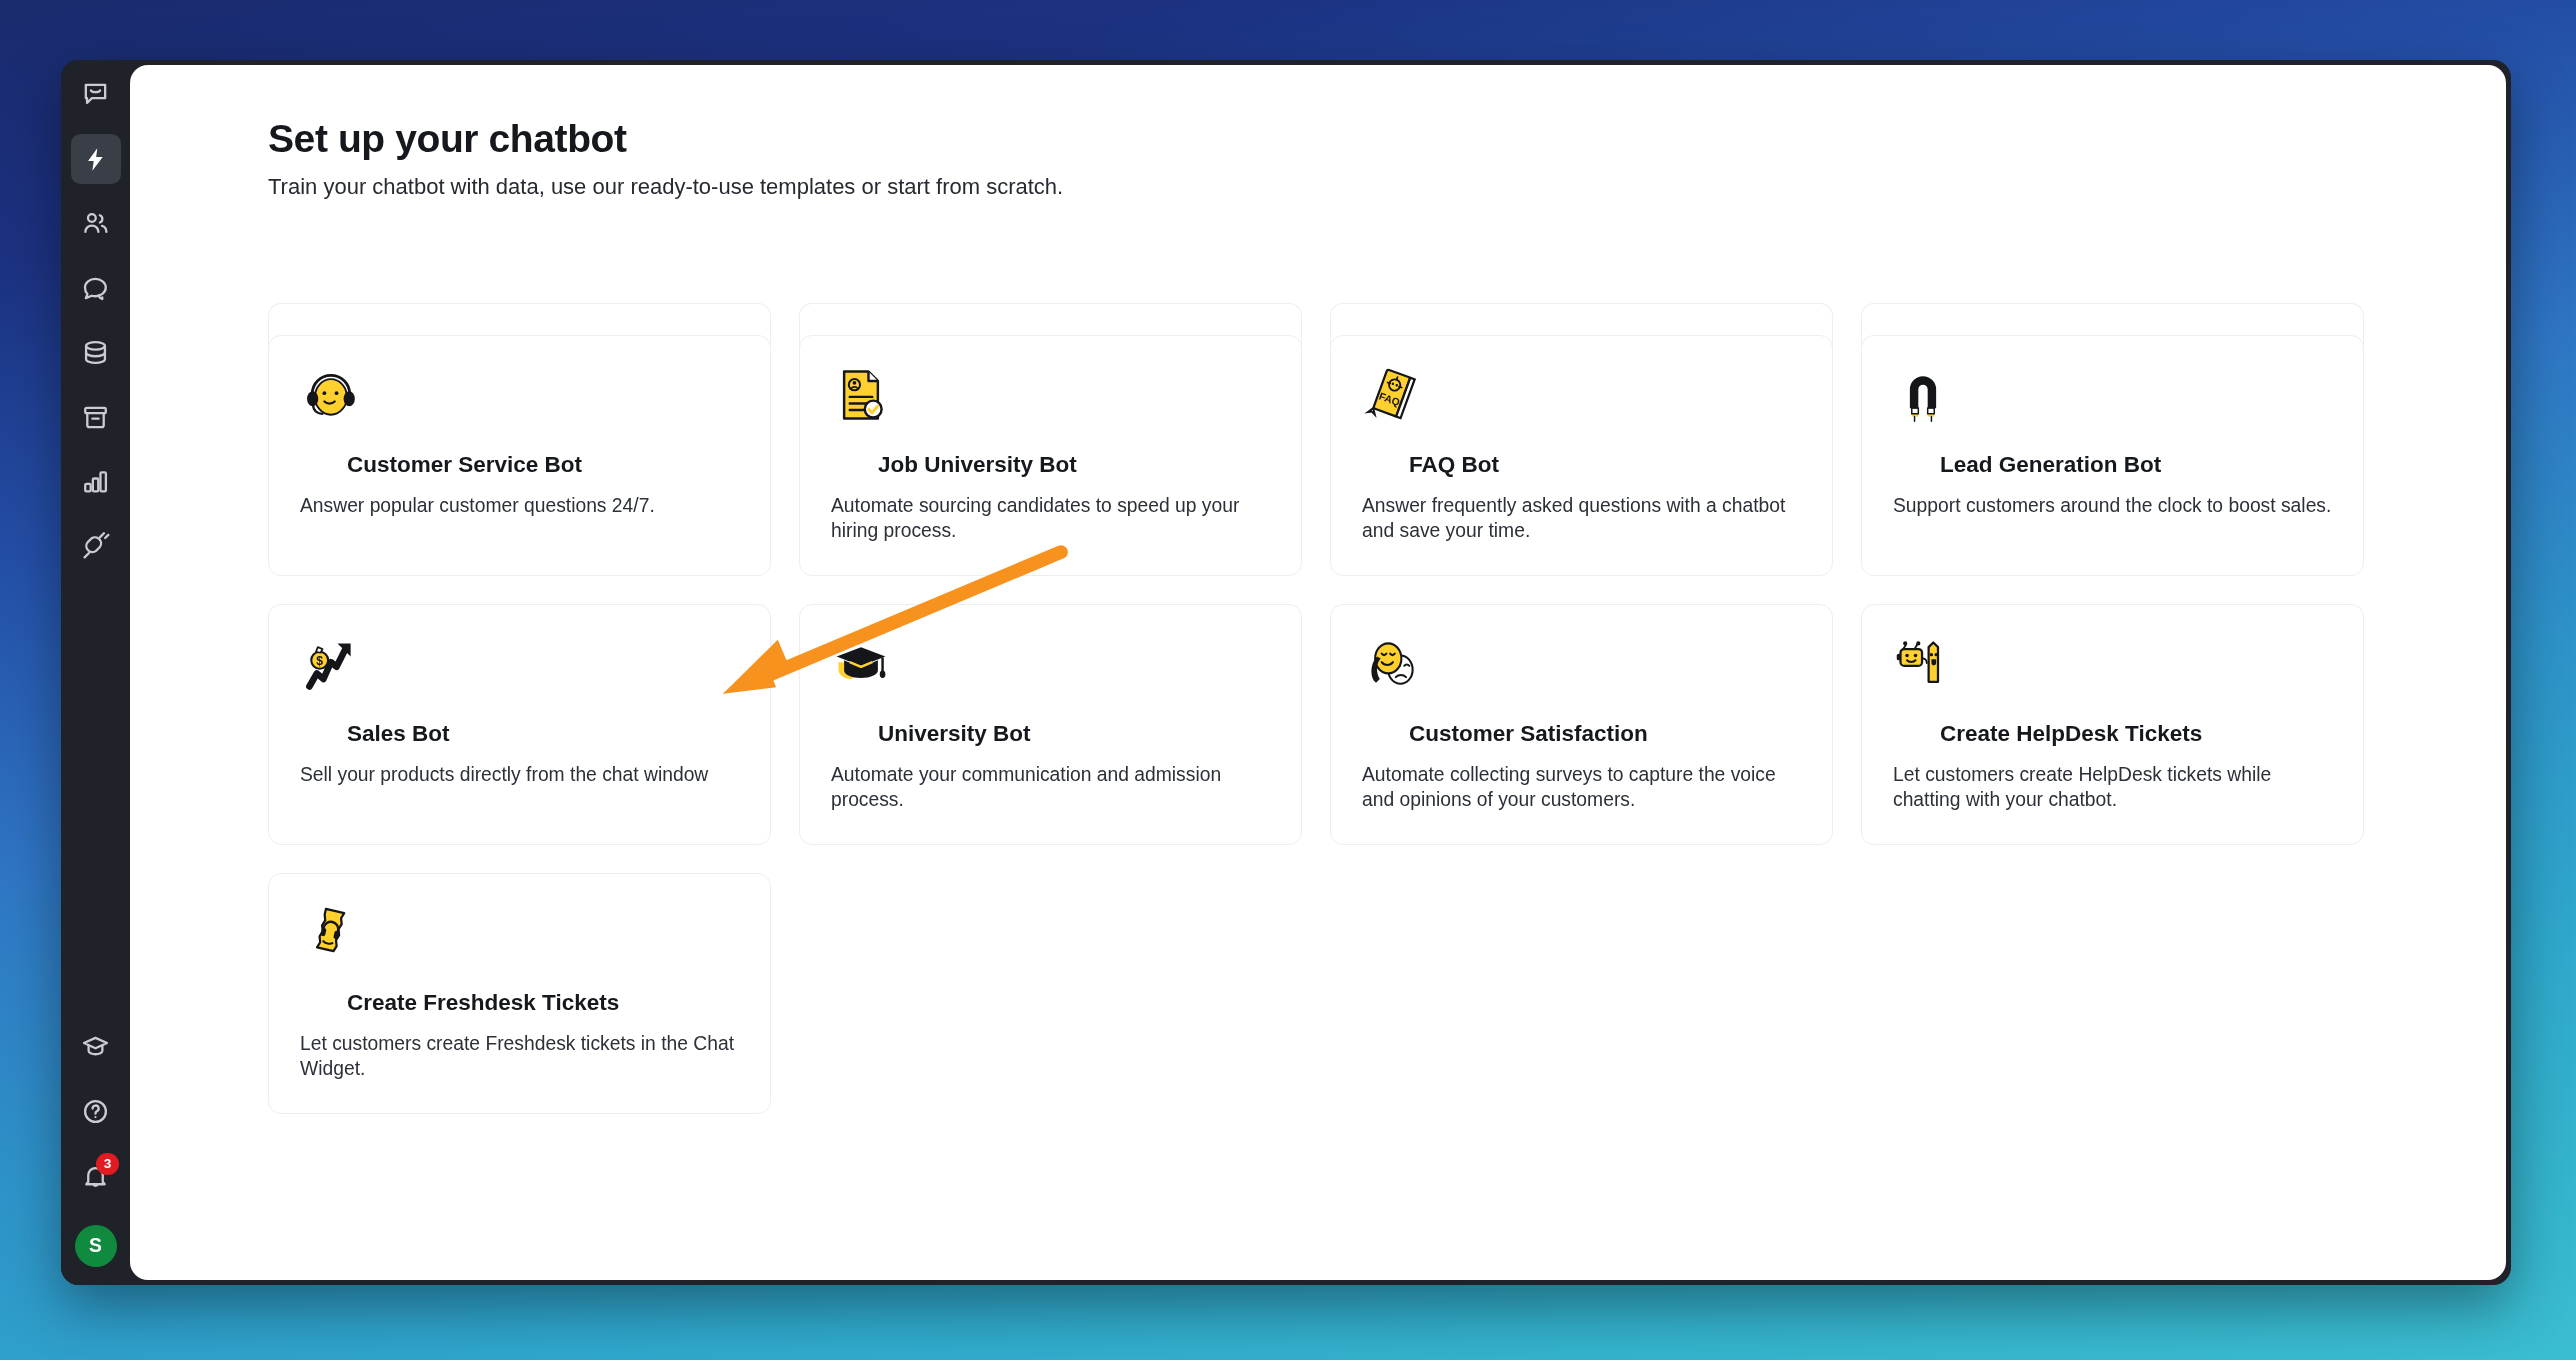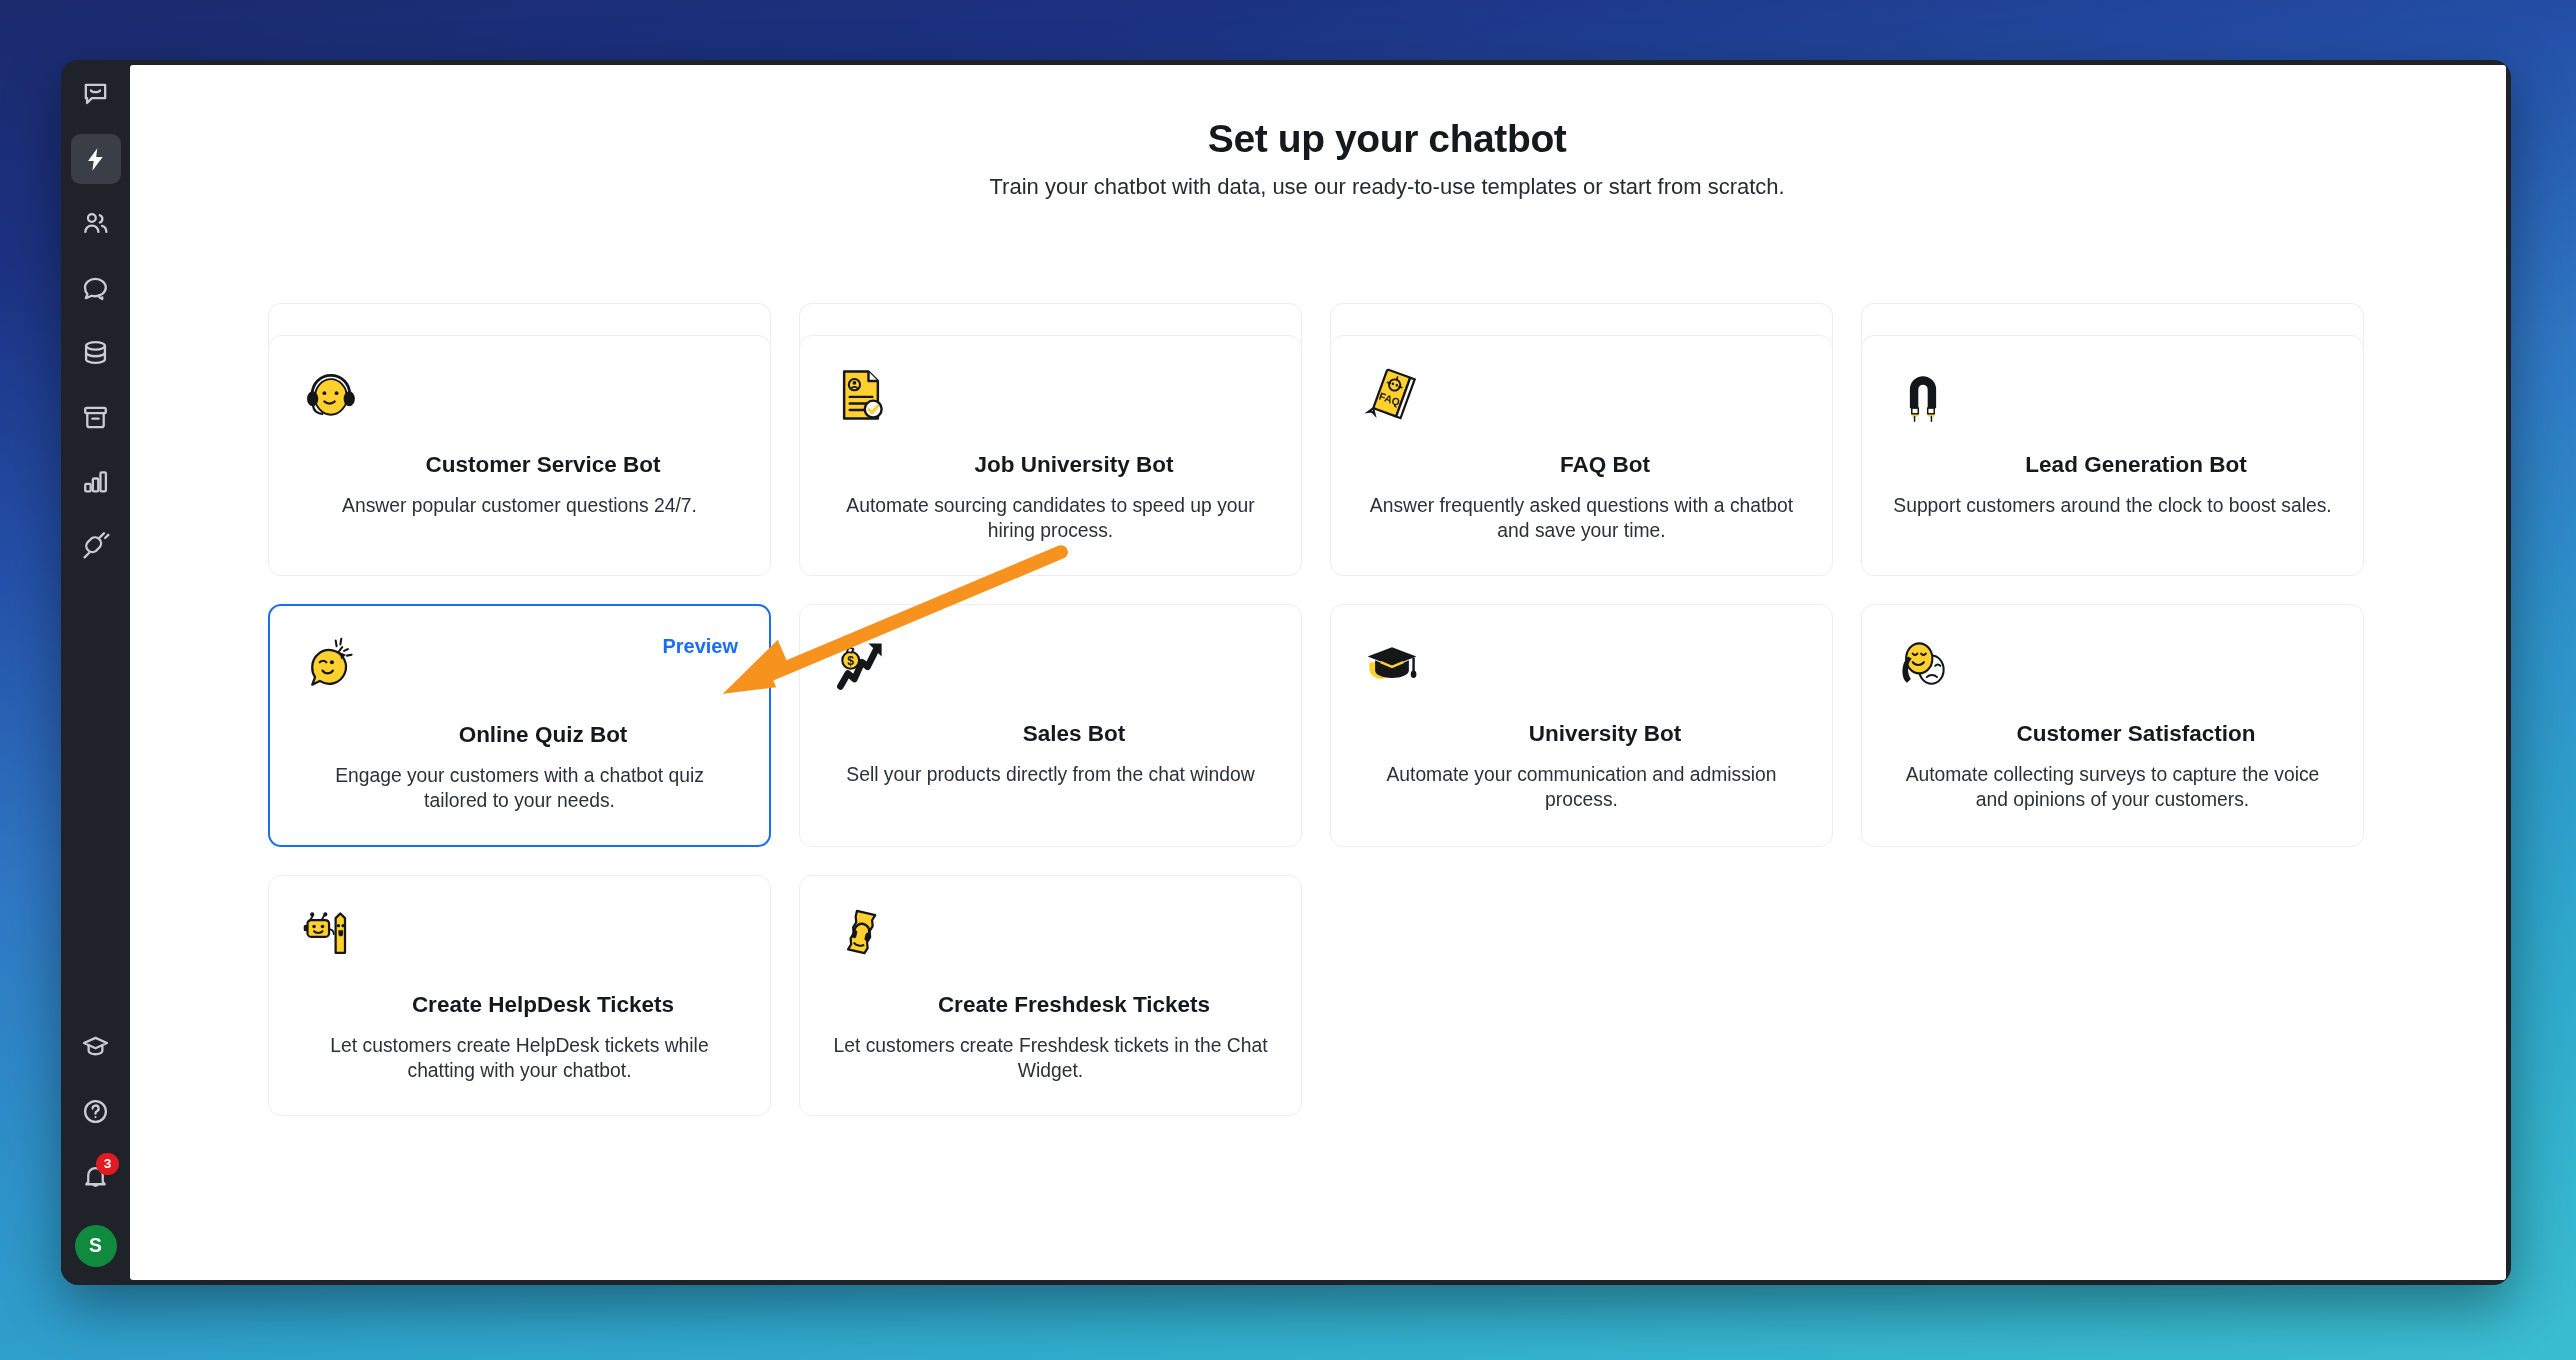--- a/index.html
+++ b/index.html
@@ -86,25 +86,24 @@
     align-items: center;
     justify-content: center;
     cursor: pointer;
     margin-top: 9.7px;
   }
 
   
   .main {
     flex: 1 1 auto;
     background: #ffffff;
-    border-radius: 3px;
+    border-radius: 18px;
     margin: 4.8px 4.8px 4.8px 0;
     position: relative;
     overflow: hidden;
-    text-align: center;
   }
   .content-inner {
     padding: 52px 0 0 138px;
     position: relative;
     height: 100%;
   }
   .page-title {
     font-size: 39px;
     font-weight: 700;
     color: #15181d;
@@ -388,35 +387,20 @@
             <path d="M20 47h7v8h-7zM37 47h7v8h-7z" fill="#FFD02E"></path>
             <rect x="20" y="46" width="7" height="6" fill="#fff" stroke="#14161a" stroke-width="1.6"></rect>
             <rect x="37" y="46" width="7" height="6" fill="#fff" stroke="#14161a" stroke-width="1.6"></rect>
             <path d="M23 55v5M41 55v5" stroke="#14161a" stroke-width="1.6" stroke-linecap="round"></path>
           </svg>
         </div>
         <div class="card-title">Lead Generation Bot</div>
         <div class="card-desc">Support customers around the clock to boost sales.</div>
       </div>
 
-      <div class="card selected">
-        <div class="preview-link">Preview</div>
-        <div class="card-icon">
-          <svg width="60" height="60" viewBox="0 0 64 64">
-            <path d="M12 34a18 18 0 1 1 8 15l-8 4 3-8a18 18 0 0 1-3-11z" fill="#FFD02E" stroke="#14161a" stroke-width="2.4" stroke-linejoin="round"></path>
-            <path d="M20 29c2-2 5-2 7 0" fill="none" stroke="#14161a" stroke-width="2.4" stroke-linecap="round"></path>
-            <circle cx="33" cy="29" r="2.2" fill="#14161a"></circle>
-            <path d="M23 38c3 4 8 4 11 0" fill="none" stroke="#14161a" stroke-width="2.4" stroke-linecap="round"></path>
-            <path d="M40 18l4-5M46 17l4-2M42 10l1-6M49 22l5-1M38 12l-1-6" stroke="#14161a" stroke-width="2.2" stroke-linecap="round"></path>
-            <path d="M41 18l7 3-5 5z" fill="#14161a"></path>
-          </svg>
-        </div>
-        <div class="card-title">Online Quiz Bot</div>
-        <div class="card-desc">Engage your customers with a chatbot quiz tailored to your needs.</div>
-      </div>
 
       <div class="card">
         <div class="card-icon">
           <svg width="60" height="60" viewBox="0 0 64 64">
             <path d="M10 56l8-14 7 6 8-18 6 5 10-20" fill="none" stroke="#14161a" stroke-width="7" stroke-linejoin="round" stroke-linecap="round"></path>
             <path d="M40 10h14v14z" fill="#14161a"></path>
             <circle cx="21" cy="28" r="9" fill="#FFD02E" stroke="#14161a" stroke-width="2.2"></circle>
             <text x="21" y="33" font-family="Liberation Sans, sans-serif" font-size="13" font-weight="700" fill="#14161a" text-anchor="middle">$</text>
             <path d="M17 19l2-5 5 2-2 4z" fill="#fff" stroke="#14161a" stroke-width="1.8" stroke-linejoin="round"></path>
           </svg>

